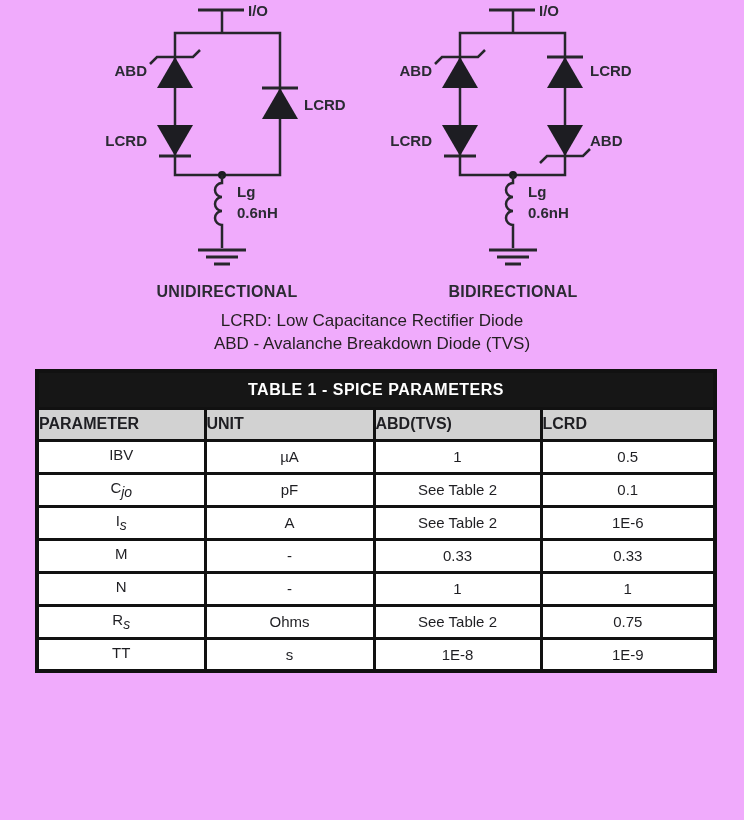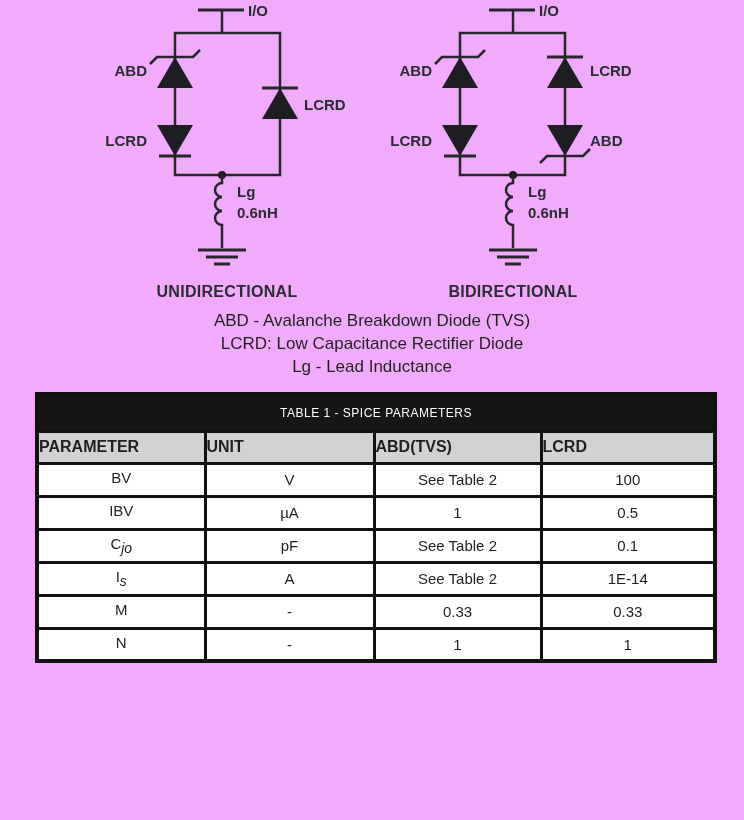--- a/index.html
+++ b/index.html
@@ -19,21 +19,21 @@
     border-collapse: collapse;
     margin: 14px 0 0 35px;
     width: 678px;
     table-layout: fixed;
     border: 4px solid #111111;
     color: #1f1f23;
   }
   .spice-table th, .spice-table td { border: 3px solid #111111; }
   .spice-table .title-cell {
     background: #161616; color: #ffffff;
-    font-size: 12px; font-weight: normal; letter-spacing: 0.5px;
+    font-size: 16px; font-weight: bold; letter-spacing: 0.5px;
     height: 37px; text-align: center;
   }
   .spice-table .col-head {
     background: #d2d2d2; font-size: 16px; font-weight: bold;
     height: 32px; text-align: left;
   }
   .spice-table td {
     height: 33px; text-align: center; font-size: 15px; background: #ffffff;
   }
   .spice-table sub { font-size: 14px; font-style: italic; }
@@ -126,23 +126,22 @@
           <path d="M497,257 H529"></path>
           <path d="M505,264 H521"></path>
       </g>
       <text class="lbl" x="528" y="197" stroke="none">Lg</text>
       <text class="lbl" x="528" y="218" stroke="none">0.6nH</text>
       <text class="cap" x="513" y="297" text-anchor="middle" stroke="none">BIDIRECTIONAL</text>
     </g>
   </svg>
 
   <div class="legend">
+    <p>LCRD: Low Capacitance Rectifier Diode</p>
     <p>ABD - Avalanche Breakdown Diode (TVS)</p>
-    <p>LCRD: Low Capacitance Rectifier Diode</p>
-    <p>Lg - Lead Inductance</p>
   </div>
 
   <table class="spice-table">
     <colgroup>
       <col style="width:168px">
         <col style="width:169px">
         <col style="width:167px">
         <col style="width:174px">
     </colgroup>
     <thead>
@@ -151,50 +150,56 @@
       </tr>
       <tr>
         <th class="col-head">PARAMETER</th>
         <th class="col-head">UNIT</th>
         <th class="col-head">ABD(TVS)</th>
         <th class="col-head">LCRD</th>
       </tr>
     </thead>
     <tbody>
       <tr>
-        <td><span>BV</span><sub></sub></td>
-        <td>V</td>
-        <td>See Table 2</td>
-        <td>100</td>
-      </tr>
-      <tr>
         <td><span>IBV</span><sub></sub></td>
         <td>µA</td>
         <td>1</td>
         <td>0.5</td>
       </tr>
       <tr>
         <td><span>C</span><sub>jo</sub></td>
         <td>pF</td>
         <td>See Table 2</td>
         <td>0.1</td>
       </tr>
       <tr>
         <td><span>I</span><sub>s</sub></td>
         <td>A</td>
         <td>See Table 2</td>
-        <td>1E-14</td>
+        <td>1E-6</td>
       </tr>
       <tr>
         <td><span>M</span><sub></sub></td>
         <td>-</td>
         <td>0.33</td>
         <td>0.33</td>
       </tr>
       <tr>
         <td><span>N</span><sub></sub></td>
         <td>-</td>
         <td>1</td>
         <td>1</td>
       </tr>
+      <tr>
+        <td><span>R</span><sub>s</sub></td>
+        <td>Ohms</td>
+        <td>See Table 2</td>
+        <td>0.75</td>
+      </tr>
+      <tr>
+        <td><span>TT</span><sub></sub></td>
+        <td>s</td>
+        <td>1E-8</td>
+        <td>1E-9</td>
+      </tr>
     </tbody>
   </table>
 </div>
 
 </body></html>

